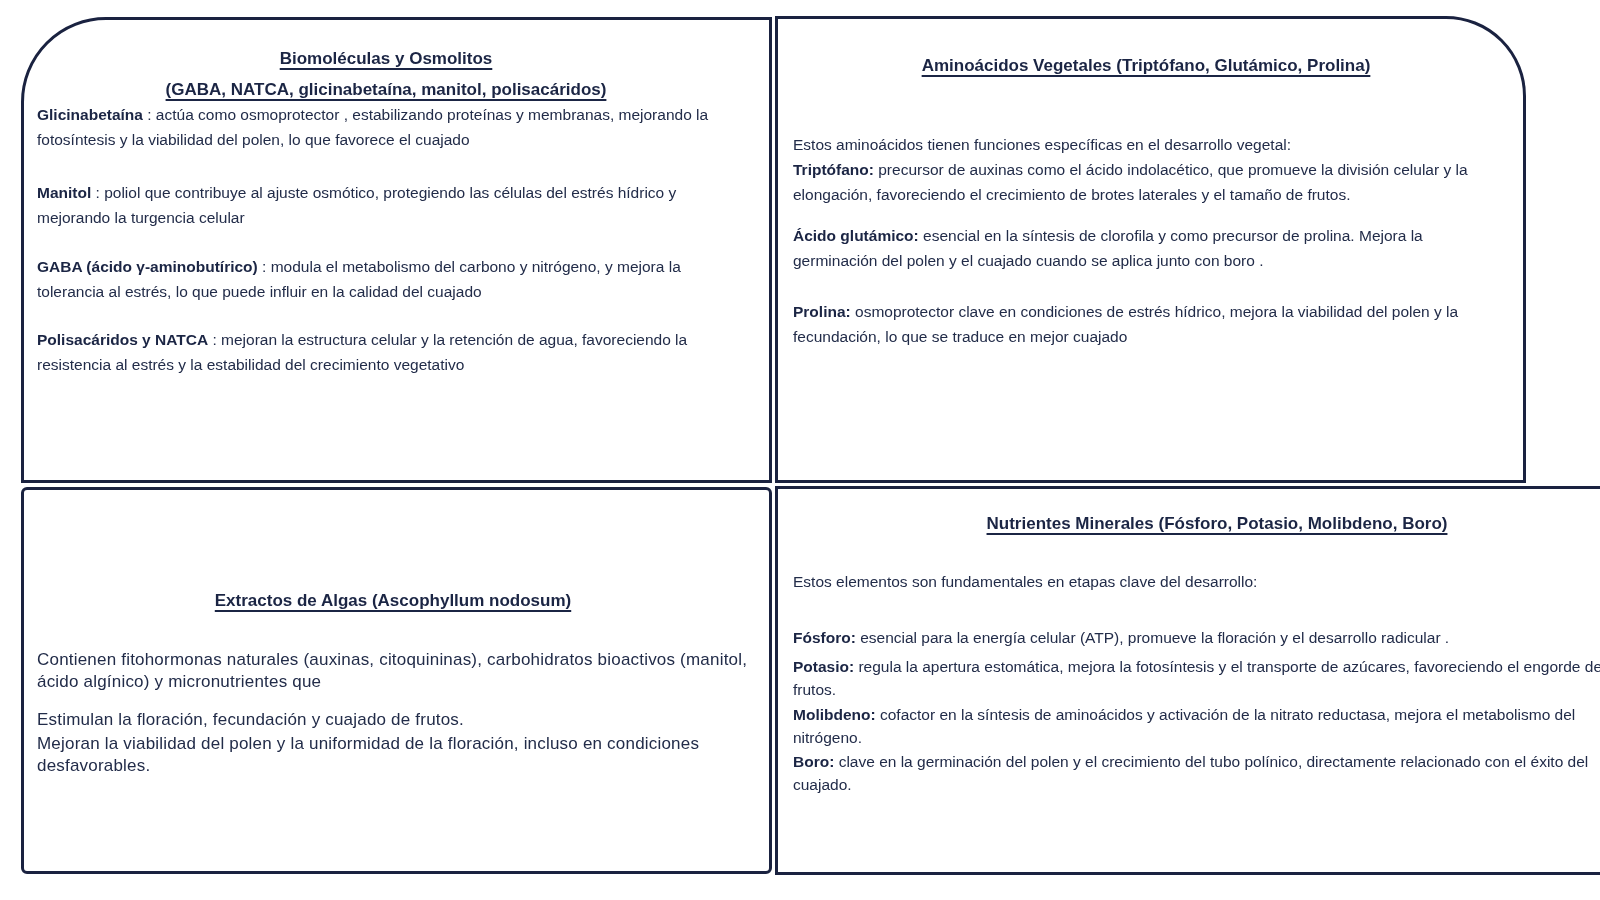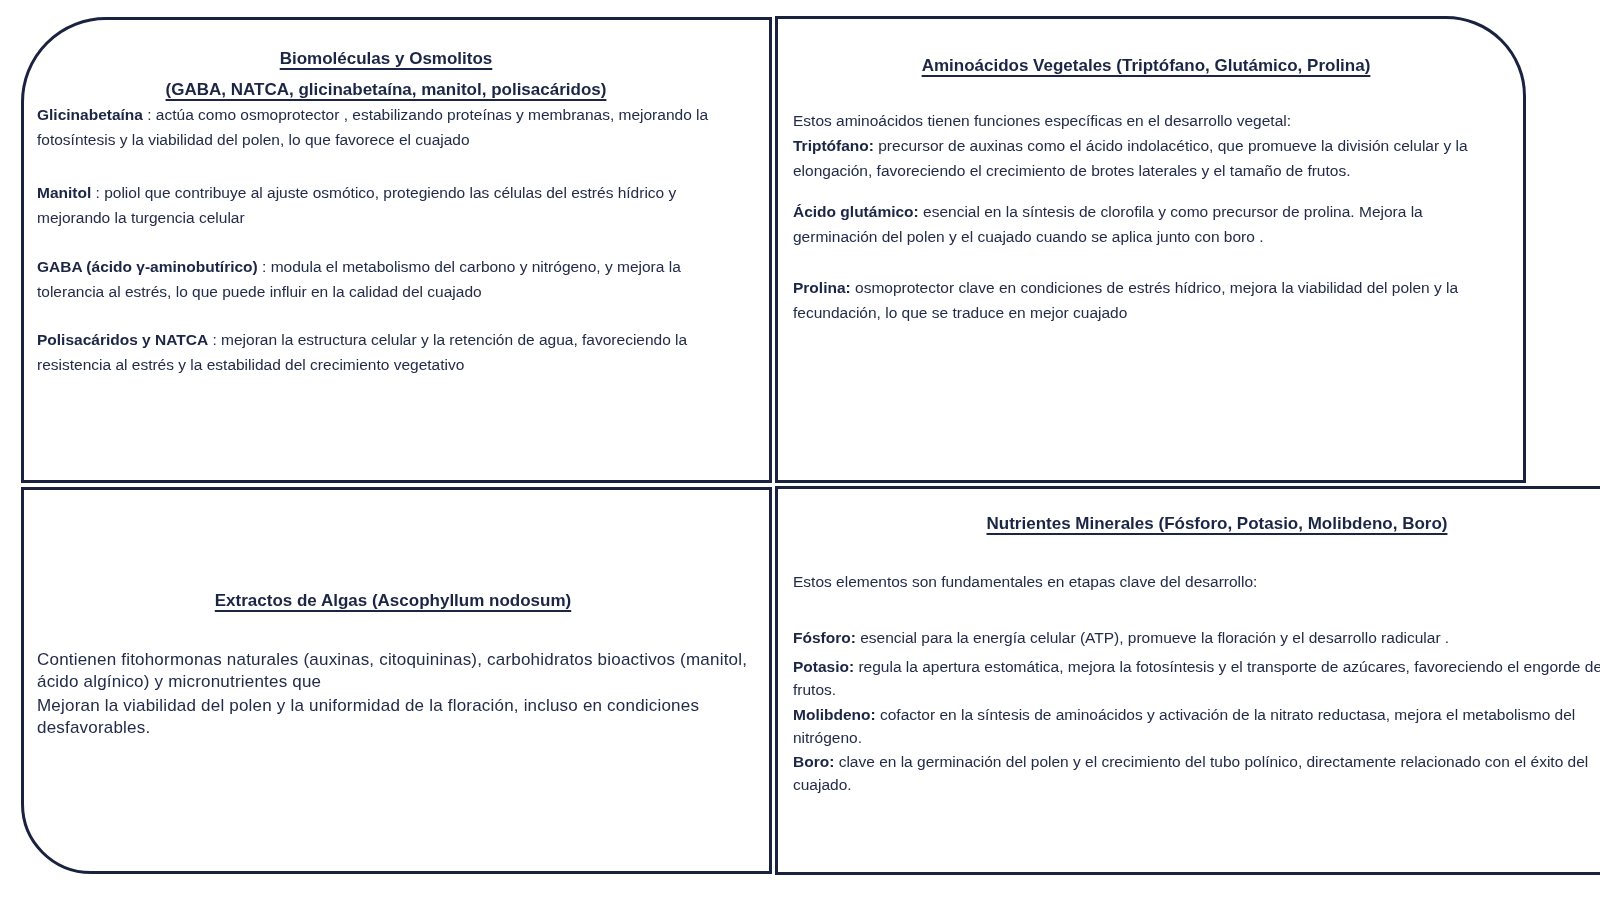--- a/index.html
+++ b/index.html
@@ -16,21 +16,21 @@
     overflow: hidden;
   }
   .box {
     position: absolute;
     box-sizing: border-box;
     border: 3px solid #1a2240;
     background: #ffffff;
   }
   .box.tl { left: 21px;  top: 17px;  width: 751px; height: 466px; border-top-left-radius: 85px;    padding: 14px 34px 0 13px; }
   .box.tr { left: 775px; top: 16px;  width: 751px; height: 467px; border-top-right-radius: 80px;   padding: 8px 24px 0 15px; }
-  .box.bl { left: 21px;  top: 487px; width: 751px; height: 387px; border-bottom-left-radius: 70px; padding: 0 20px 0 13px; }
+  .box.bl { left: 21px;  top: 487px; width: 751px; height: 387px; border-bottom-left-radius: 70px; padding: 0 20px 0 13px; border-radius: 6px; }
   .box.br { left: 775px; top: 486px; width: 893px; height: 389px; border-bottom-right-radius: 62px;padding: 0 24px 0 15px; }
 
   h2 {
     margin: 0;
     text-align: center;
     font-size: 17px;
     line-height: 21px;
     font-weight: 700;
     color: #1b2544;
   }
@@ -48,21 +48,21 @@
   p b { color: #1b2544; }
   .box.bl p.body {
     font-size: 17px;
     line-height: 22px;
     letter-spacing: 0.2px;
   }
   .box.br p.body { line-height: 23px; }
   .box.br p.intro { line-height: 24px; }.mt1{margin-top:1px}.mt2{margin-top:2px}.mt6{margin-top:6px}.mt8{margin-top:8px}.mt10{margin-top:10px}.mt14{margin-top:14px}
   .mt16{margin-top:16px}.mt23{margin-top:23px}.mt24{margin-top:24px}.mt26{margin-top:26px}
   .mt28{margin-top:28px}.mt32{margin-top:32px}.mt33{}.mt36{margin-top:36px}
-  .mt38{margin-top:38px}.mt40{margin-top:32px}.mt100{margin-top:100px}
+  .mt38{margin-top:38px}.mt40{margin-top:56px}.mt100{margin-top:100px}
 </style>
 </head>
 <body>
 
 <section class="box tl">
   <h2 class="mt14"><span class="u">Biomoléculas y Osmolitos</span></h2>
   <h2 class="mt10"><span class="u">(GABA, NATCA, glicinabetaína, manitol, polisacáridos)</span></h2>
   <p class="mt2"><b>Glicinabetaína</b><span> : actúa como osmoprotector , estabilizando proteínas y membranas, mejorando la fotosíntesis y la viabilidad del polen, lo que favorece el cuajado</span></p>
   <p class="mt28"><b>Manitol</b><span> : poliol que contribuye al ajuste osmótico, protegiendo las células del estrés hídrico y mejorando la turgencia celular</span></p>
   <p class="mt24"><b>GABA (ácido γ-aminobutírico)</b><span> : modula el metabolismo del carbono y nitrógeno, y mejora la tolerancia al estrés, lo que puede influir en la calidad del cuajado</span></p>
@@ -73,20 +73,21 @@
   <h2 class="mt28"><span class="u">Aminoácidos Vegetales (Triptófano, Glutámico, Prolina)</span></h2>
   <p class="mt40">Estos aminoácidos tienen funciones específicas en el desarrollo vegetal:</p>
   <p class="mt33"><b>Triptófano:</b><span> precursor de auxinas como el ácido indolacético, que promueve la división celular y la elongación, favoreciendo el crecimiento de brotes laterales y el tamaño de frutos.</span></p>
   <p class="mt16"><b>Ácido glutámico:</b><span> esencial en la síntesis de clorofila y como precursor de prolina. Mejora la germinación del polen y el cuajado cuando se aplica junto con boro .</span></p>
   <p class="mt26"><b>Prolina:</b><span> osmoprotector clave en condiciones de estrés hídrico, mejora la viabilidad del polen y la fecundación, lo que se traduce en mejor cuajado</span></p>
 </section>
 
 <section class="box bl">
   <h2 class="mt100"><span class="u">Extractos de Algas (Ascophyllum nodosum)</span></h2>
   <p class="body mt38">Contienen fitohormonas naturales (auxinas, citoquininas), carbohidratos bioactivos (manitol, ácido algínico) y micronutrientes que</p>
+  <p class="body mt16">Estimulan la floración, fecundación y cuajado de frutos.</p>
   <p class="body mt2">Mejoran la viabilidad del polen y la uniformidad de la floración, incluso en condiciones desfavorables.</p>
 </section>
 
 <section class="box br">
   <h2 class="mt24"><span class="u">Nutrientes Minerales (Fósforo, Potasio, Molibdeno, Boro)</span></h2>
   <p class="intro mt36">Estos elementos son fundamentales en etapas clave del desarrollo:</p>
   <p class="body mt32"><b>Fósforo:</b><span> esencial para la energía celular (ATP), promueve la floración y el desarrollo radicular .</span></p>
   <p class="body mt6"><b>Potasio:</b><span> regula la apertura estomática, mejora la fotosíntesis y el transporte de azúcares, favoreciendo el engorde de frutos.</span></p>
   <p class="body mt2"><b>Molibdeno:</b><span> cofactor en la síntesis de aminoácidos y activación de la nitrato reductasa, mejora el metabolismo del nitrógeno.</span></p>
   <p class="body mt1"><b>Boro:</b><span> clave en la germinación del polen y el crecimiento del tubo polínico, directamente relacionado con el éxito del cuajado.</span></p>

